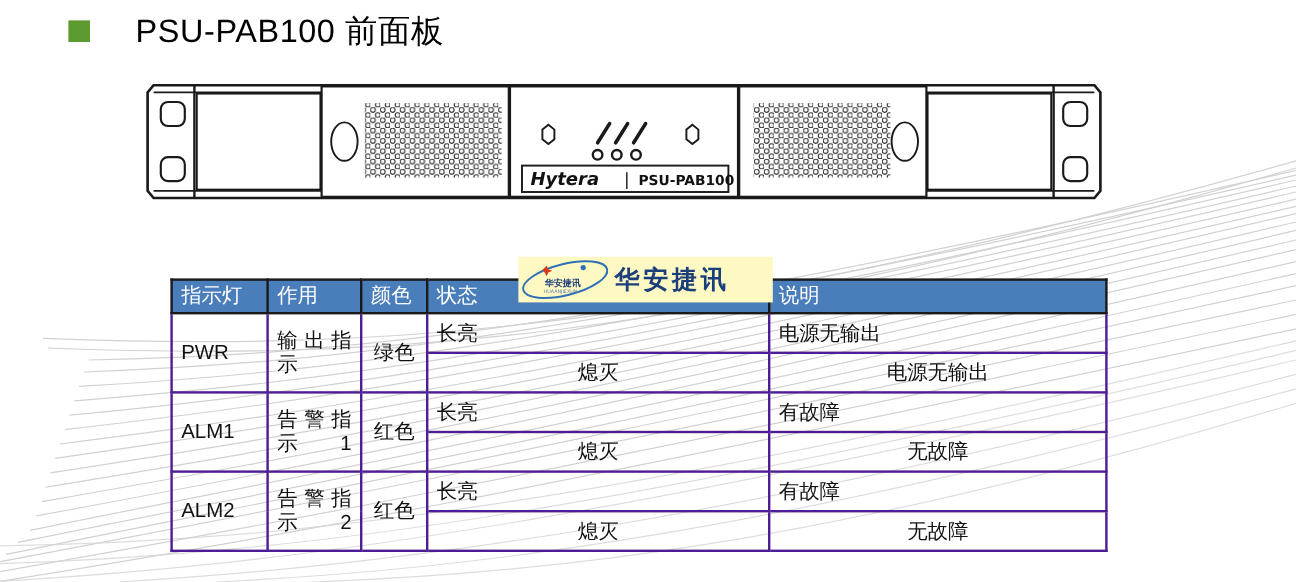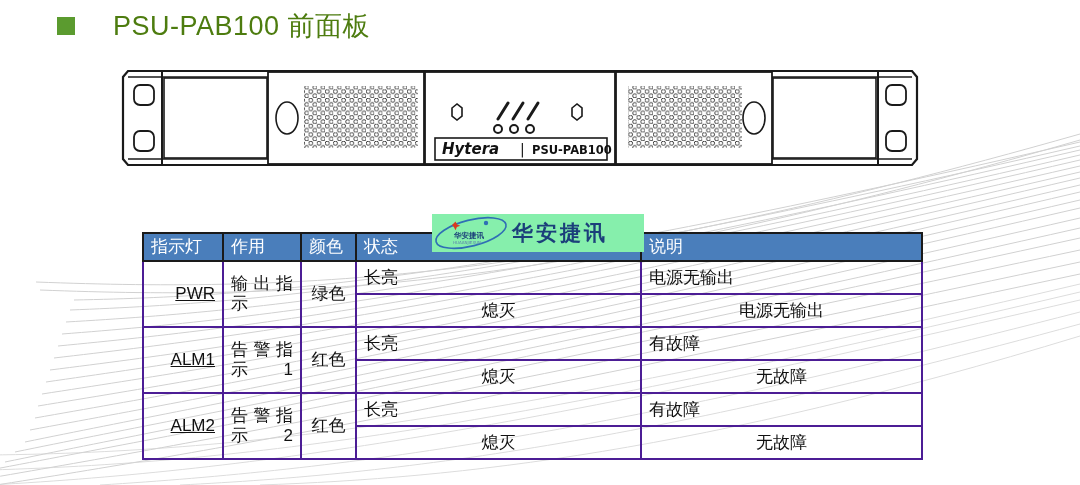--- a/index.html
+++ b/index.html
@@ -18,21 +18,21 @@
   #title-row {
     position: absolute; left: 0; top: 0; width: 1080px; height: 52px;
     display: flex; align-items: center; z-index: 5;
   }
   #title-bullet {
     width: 18px; height: 18px; background: #5b9b2f;
     margin-left: 57px; flex: none;
   }
   #title-text {
     margin-left: 38px;
-    font-size: 27px; color: #4d7c0f; letter-spacing: .5px;
+    font-size: 27px; color: #000000; letter-spacing: .5px;
     font-family: "Liberation Sans", "DejaVu Sans", sans-serif;
     white-space: nowrap;
   }
 
   
   #device-wrap { position: absolute; left: 120px; top: 55px; width: 800px; height: 125px; z-index: 4; }
 
   
   #spec-table {
     position: absolute; left: 142px; top: 232px;
@@ -60,36 +60,36 @@
     text-align: left;
     height: 28px;
     border-color: #1a1a1a;
   }
   .c-ind   { width: 80px;  text-align: left; }
   .c-fun   { width: 78px;  }
   .c-col   { width: 55px;  }
   .c-sta   { width: 285px; }
   .c-desc  { width: 281px; }
 
-  td.cell-ind  { font-size: 19px; text-align: right; padding-left: 10px; text-decoration: underline; }
+  td.cell-ind  { font-size: 19px; text-align: left; padding-left: 10px; }
   td.cell-fun  { font-size: 17px; text-align: justify; text-align-last: justify; padding: 2px 8px; border-radius: 32px; }
   td.cell-col  { font-size: 17px; text-align: center; padding: 0 4px; }
   td.cell-sta  { font-size: 17px; height: 33px; }
   td.cell-desc { font-size: 17px; height: 33px; }
 
   tr.state-row td { height: 33px; }
   
   td.thin-top { border-top-width: 1px; border-top-color: #444; text-align: center; }
 
   
   #watermark {
     position: absolute; left: 432px; top: 214px;
     width: 212px; height: 38px;
     display: flex; align-items: center;
-    background: #86efac;
+    background: #fef9c3;
     z-index: 8;
   }
   #wm-logo { width: 78px; height: 36px; position: relative; flex: none; }
   #wm-text {
     font-size: 21px; font-weight: bold; color: #1b3f7a;
     letter-spacing: 3px; margin-left: 2px;
     font-family: "DejaVu Sans", sans-serif;
   }
 
   

